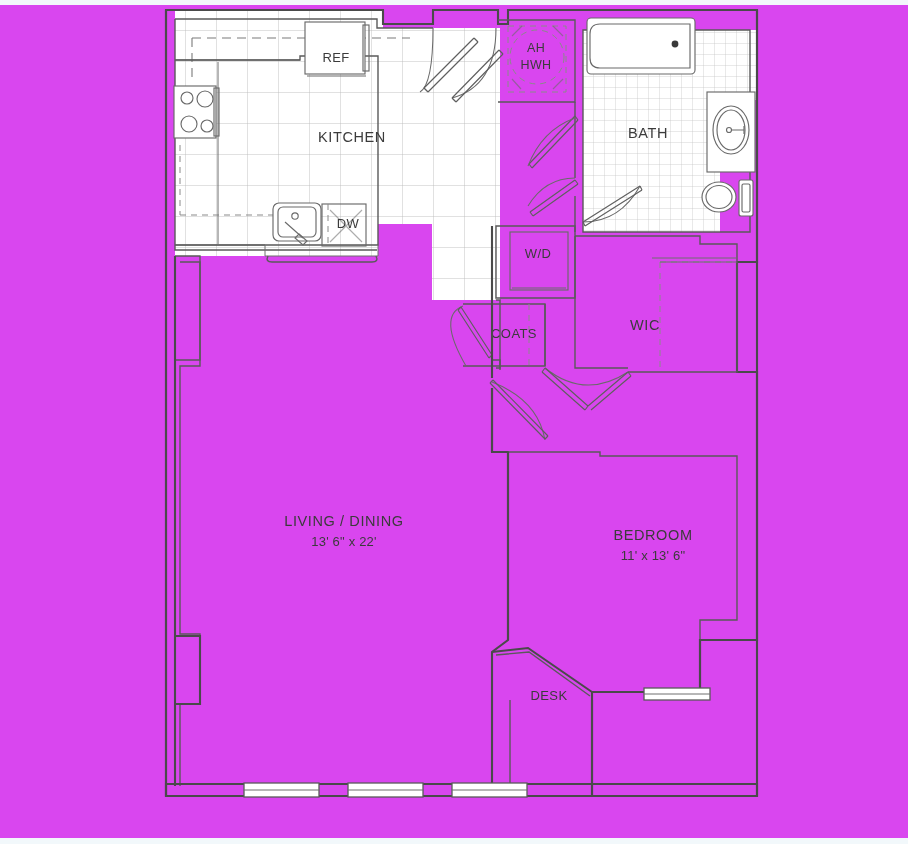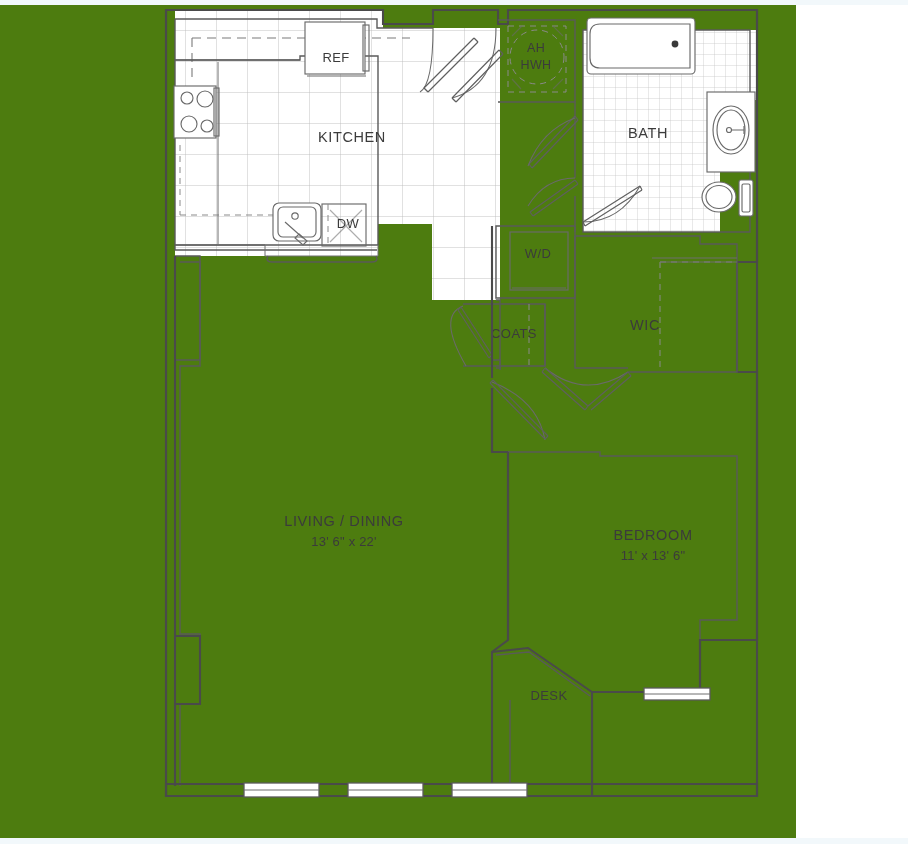--- a/index.html
+++ b/index.html
@@ -3,21 +3,21 @@
 <meta charset="utf-8">
 <title>Floor Plan</title>
 <style>
   html,body{margin:0;padding:0;}
   body{
     width:908px;height:844px;
     background:#ffffff;
     font-family:"Liberation Sans", sans-serif;
     overflow:hidden;
   }
-  #plan-root{position:relative;width:796px;height:844px;background:#4d7c0f;text-align:right;}
+  #plan-root{position:relative;width:908px;height:844px;background:#d946ef;text-align:right;}
   .topstrip{position:absolute;left:0;top:0;width:908px;height:5px;background:#f2f8fb;}
   .botstrip{position:absolute;left:0;bottom:0;width:908px;height:6px;background:#f2f8fb;}
   svg{display:block;position:absolute;left:0;top:0;}
   text{font-family:"Liberation Sans", sans-serif;fill:#3b3b3b;}
   .rmlabel{font-size:14.5px;letter-spacing:.6px;text-anchor:middle;}
   .rmdim{font-size:13px;letter-spacing:.2px;text-anchor:middle;}
   .smlabel{font-size:13px;letter-spacing:.4px;text-anchor:middle;}
   .tinylabel{font-size:12.5px;letter-spacing:.3px;text-anchor:middle;}
   .wall{fill:none;stroke:#4a4a4a;stroke-width:2.1;stroke-linejoin:miter;}
   .wall-thin{fill:none;stroke:#5a5a5a;stroke-width:1.4;}

